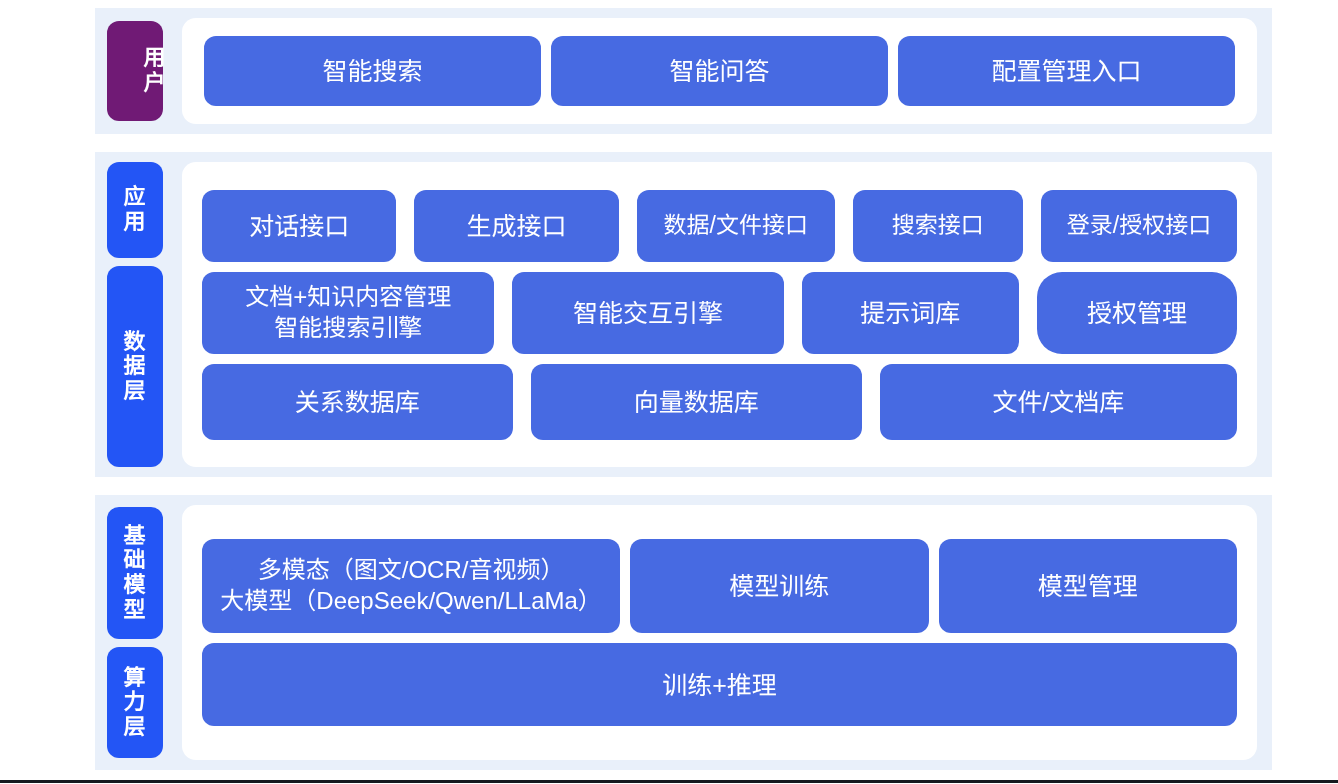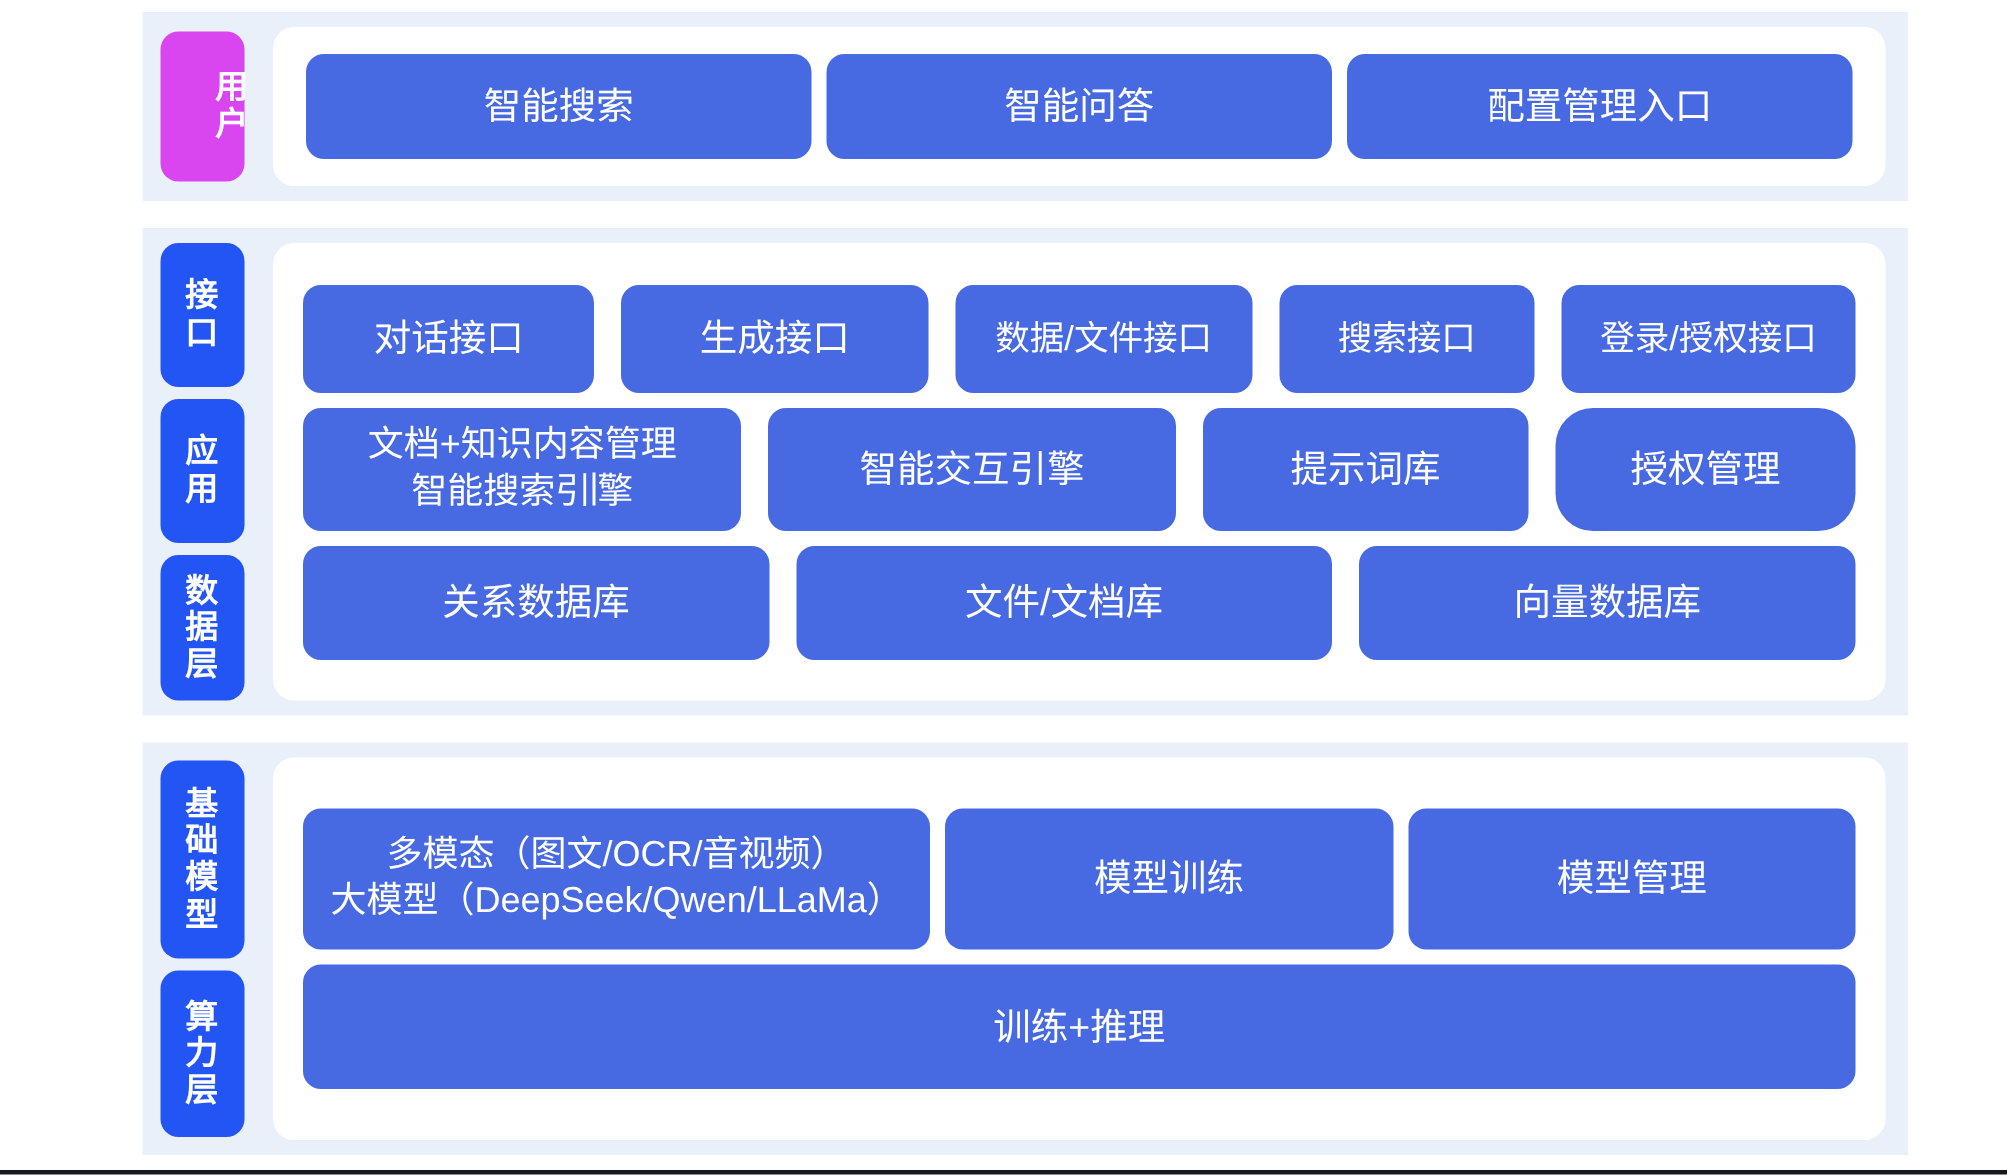--- a/index.html
+++ b/index.html
@@ -153,38 +153,35 @@
     margin: 0 1px;
   }
 </style>
 </head>
 <body>
 
 <div id="diagram">
 
   <div class="band" id="band-user" style="background: rgb(233, 240, 250);">
     <div class="label-col">
-      <div class="vtab" style="background: #d946ef; padding-left: 40px;">
+      <div class="vtab" style="background: #701a75; padding-left: 40px;">
         <span>用户</span>
       </div>
     </div>
     <div class="panel" style="background: rgb(255, 255, 255);">
       <div class="row">
         <div class="box" style="flex: 1 1 0px; background: rgb(71, 106, 226); color: rgb(255, 255, 255);">智能搜索</div>
         <div class="box" style="flex: 1 1 0px; background: rgb(71, 106, 226); color: rgb(255, 255, 255);">智能问答</div>
         <div class="box" style="flex: 1 1 0px; background: rgb(71, 106, 226); color: rgb(255, 255, 255);">配置管理入口</div>
       </div>
     </div>
   </div>
 
   <div class="band" id="band-mid" style="background: rgb(233, 240, 250);">
     <div class="label-col">
-      <div class="vtab t-interface" style="background: rgb(35, 85, 245);">
-        <span>接口</span>
-      </div>
       <div class="vtab t-app" style="background: rgb(35, 85, 245);">
         <span>应用</span>
       </div>
       <div class="vtab t-data" style="background: rgb(35, 85, 245);">
         <span>数据层</span>
       </div>
     </div>
     <div class="panel" style="background: rgb(255, 255, 255);">
 
       <div class="row row-iface">
@@ -200,22 +197,22 @@
           <span>文档+知识内容管理
 智能搜索引<i class="caret"></i>擎</span>
         </div>
         <div class="box" style="flex: 1.41 1 0px; background: rgb(71, 106, 226); color: rgb(255, 255, 255);">智能交互引擎</div>
         <div class="box" style="flex: 1.11 1 0px; background: rgb(71, 106, 226); color: rgb(255, 255, 255);">提示词库</div>
         <div class="box" style="flex: 1.01 1 0px; background: rgb(71, 106, 226); color: rgb(255, 255, 255); border-radius: 25px;">授权管理</div>
       </div>
 
       <div class="row row-db">
         <div class="box" style="flex: 1 1 0px; background: rgb(71, 106, 226); color: rgb(255, 255, 255);">关系数据库</div>
+        <div class="box" style="flex: 1.07 1 0px; background: rgb(71, 106, 226); color: rgb(255, 255, 255);">向量数据库</div>
         <div class="box" style="flex: 1.16 1 0px; background: rgb(71, 106, 226); color: rgb(255, 255, 255);">文件/文档库</div>
-        <div class="box" style="flex: 1.07 1 0px; background: rgb(71, 106, 226); color: rgb(255, 255, 255);">向量数据库</div>
       </div>
 
     </div>
   </div>
 
   <div class="band" id="band-base" style="background: rgb(233, 240, 250);">
     <div class="label-col">
       <div class="vtab t-model" style="background: rgb(35, 85, 245);">
         <span>基础模型</span>
       </div>

